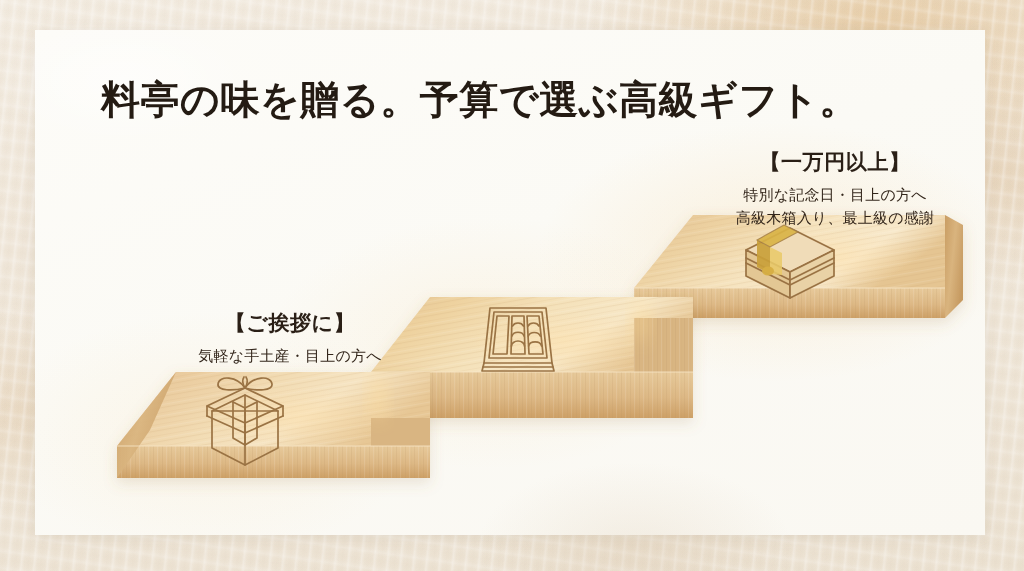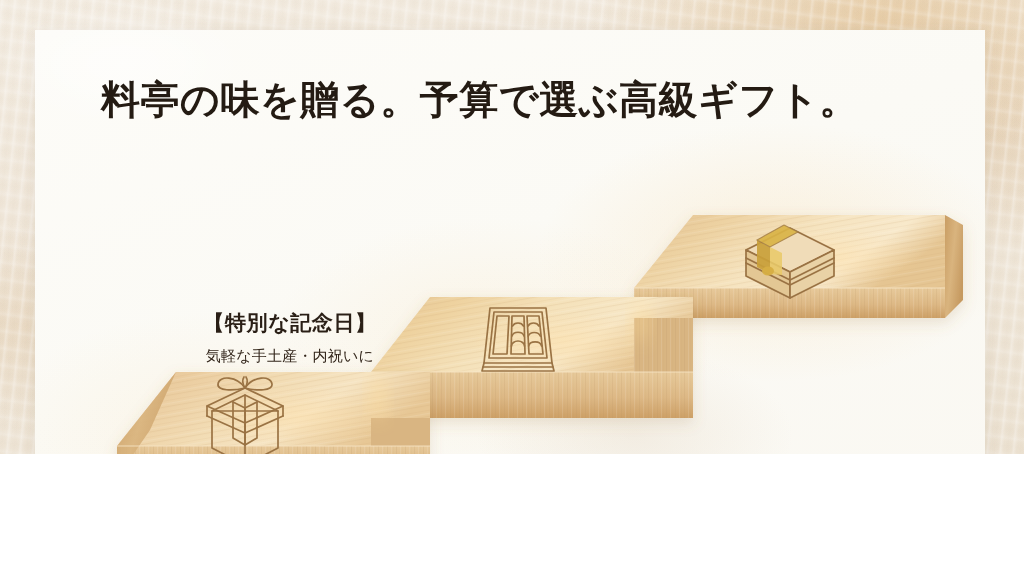--- a/index.html
+++ b/index.html
@@ -11,21 +11,21 @@
     width: 1024px;
     height: 571px;
     overflow: hidden;
     font-family: "Liberation Sans", "DejaVu Sans", sans-serif;
   }
 
   
   #stage {
     position: relative;
     width: 1024px;
-    height: 454px;
+    height: 571px;
     overflow: hidden;
     background:
       radial-gradient(ellipse 420px 200px at 86% 4%, rgba(224,184,126,0.55) 0%, rgba(224,184,126,0.0) 70%),
       radial-gradient(ellipse 300px 160px at 97% 30%, rgba(214,176,126,0.30) 0%, rgba(214,176,126,0) 72%),
       radial-gradient(ellipse 260px 140px at 2% 72%, rgba(219,186,142,0.26) 0%, rgba(219,186,142,0) 74%),
       linear-gradient(172deg, #f3ece1 0%, #f0e7da 35%, #efe6d8 65%, #ece2d2 100%);
   }
   
   #stage::before {
     content: "";
@@ -315,20 +315,25 @@
 
           <ellipse cx="-22" cy="13" rx="6" ry="4.5" fill="#d6ae43" opacity="0.95"></ellipse>
         </g>
         <g fill="none" stroke="#a07b45" stroke-width="1.1" opacity="0.8">
           <polyline points="-6,-33 8,-26 -20,-11 -33,-18 -6,-33"></polyline>
         </g>
       </g>
     </svg>
 
     <div class="tier" id="tier-1">
-      <div class="tier-label">【特別な記念日】</div>
-      <div class="tier-desc">気軽な手土産・内祝いに</div>
+      <div class="tier-label">【ご挨拶に】</div>
+      <div class="tier-desc">気軽な手土産・目上の方へ</div>
     </div>
 
 
+    <div class="tier" id="tier-3">
+      <div class="tier-label">【一万円以上】</div>
+      <div class="tier-desc">特別な記念日・目上の方へ</div>
+      <div class="tier-desc">高級木箱入り、最上級の感謝</div>
+    </div>
 
   </div>
 </div>
 
 </body></html>

